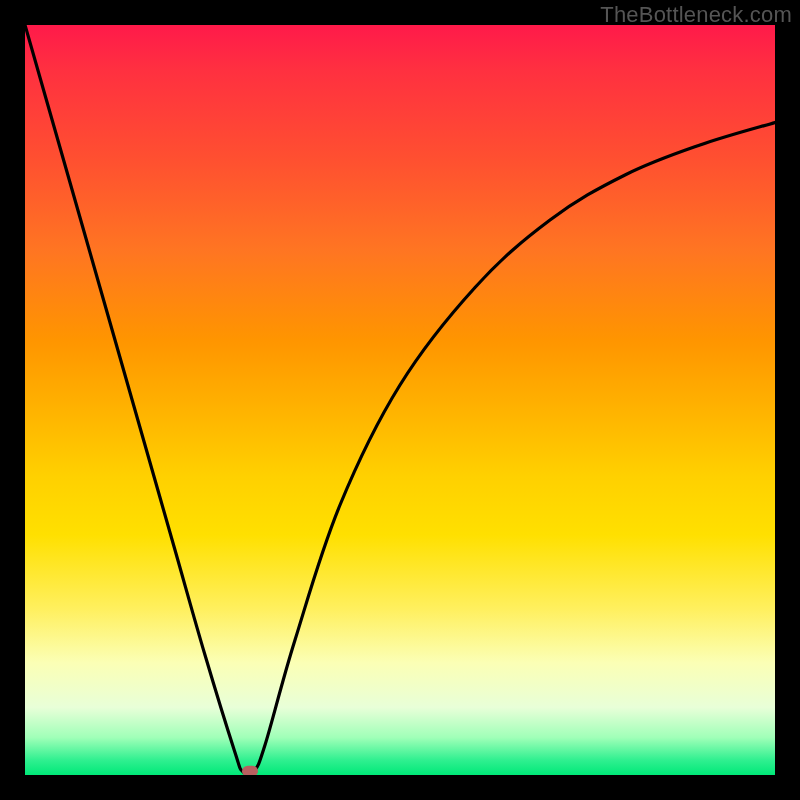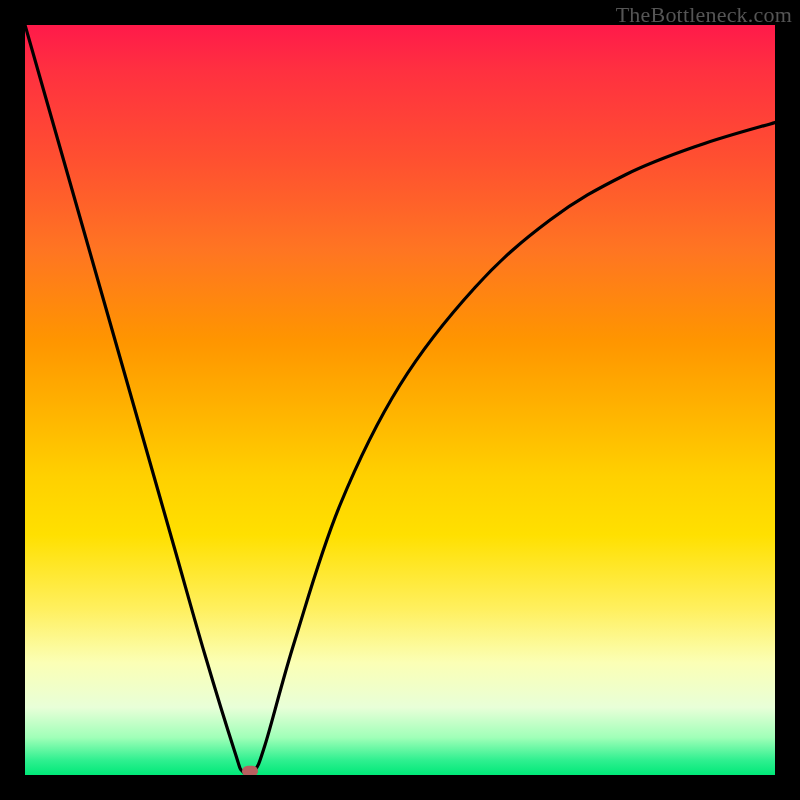--- a/index.html
+++ b/index.html
@@ -9,21 +9,20 @@
     height: 800px;
     background: #000;
     font-family: Arial, Helvetica, sans-serif;
     overflow: hidden;
   }
   .frame {
     position: relative;
     width: 800px;
     height: 664px;
     background: #000;
-    font-family: Liberation Serif, serif;
   }
   .plot-area {
     position: absolute;
     left: 25px;
     top: 25px;
     width: 750px;
     height: 750px;
     background: linear-gradient(to bottom,
       #ff1a4a 0%,
       #ff3040 6%,

